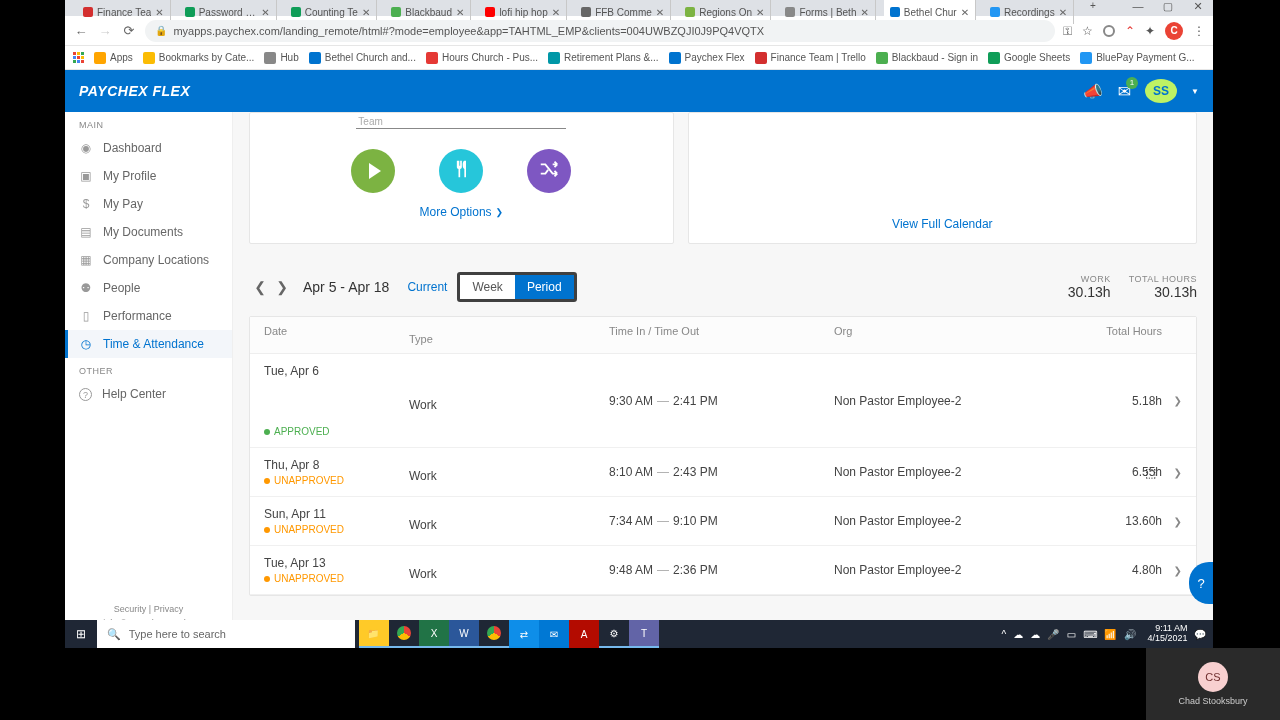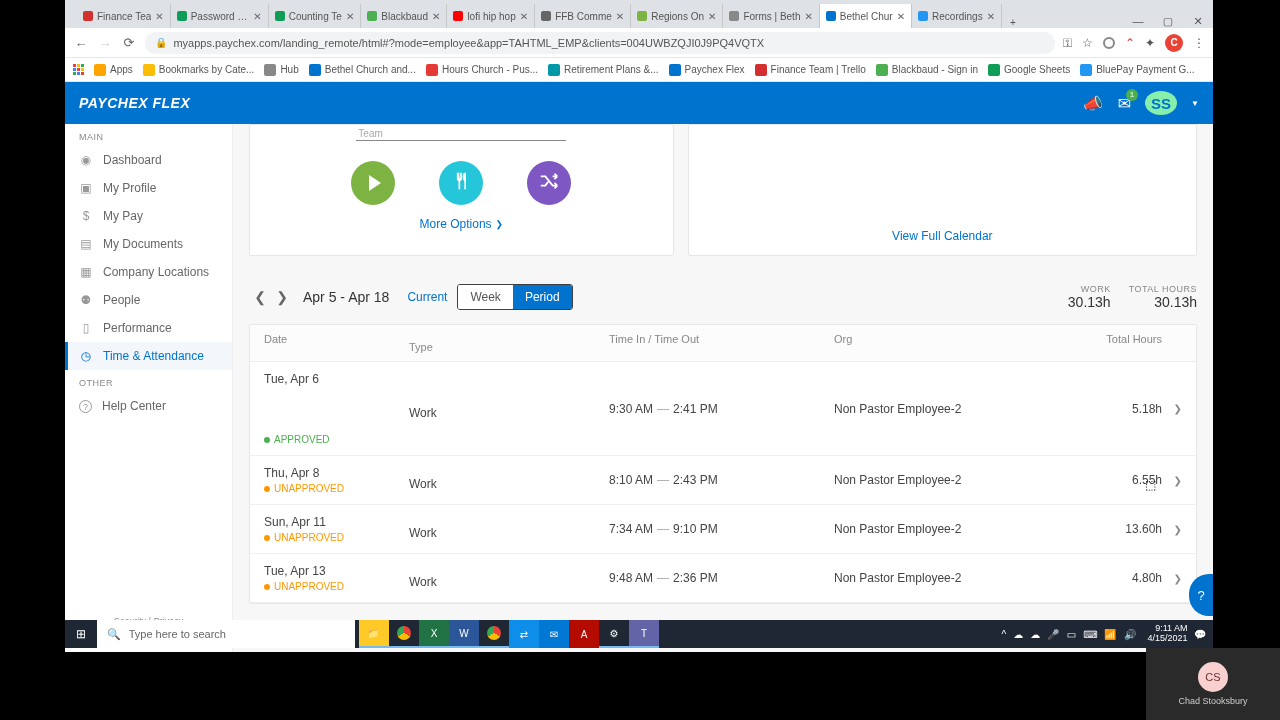--- a/index.html
+++ b/index.html
@@ -1,20 +1,20 @@
 <!DOCTYPE html>
 <html><head>
 <meta charset="utf-8">
 <style>
   * { box-sizing: border-box; margin: 0; padding: 0; font-family: Arial, sans-serif; }
   body { background: #000; width: 1280px; height: 720px; overflow: hidden; position: relative; }
   .screen { position: absolute; left: 65px; top: 0; width: 1148px; height: 648px; background: #fff; }
 
   
-  .tabbar { height: 28px; background: #dee1e6; display: flex; align-items: flex-end; font-size: 10px; color: #555; padding-left: 12px; }
+  .tabbar { height: 16px; background: #dee1e6; display: flex; align-items: flex-start; font-size: 10px; color: #555; padding-left: 12px; gap: 8px; }
   .tab { display: flex; align-items: center; gap: 4px; padding: 0 6px; height: 24px; border-right: 1px solid #c8c8c8; max-width: 98px; }
   .tab.active { background: #fff; }
   .tab-fav { width: 10px; height: 10px; border-radius: 2px; }
   .tab-title { white-space: nowrap; overflow: hidden; text-overflow: ellipsis; font-size: 10px; flex: 1; }
   .tab-close { font-size: 10px; color: #666; }
   .winbtns { margin-left: auto; display: flex; }
   .winbtn { width: 30px; text-align: center; font-size: 11px; color: #555; }
 
   .addrbar { height: 30px; background: #fff; display: flex; align-items: center; gap: 8px; padding: 0 8px; font-size: 12px; color: #555; border-bottom: 1px solid #e6e6e6; }
   .addr-icon { width: 16px; text-align: center; color: #666; font-size: 13px; }
@@ -27,21 +27,21 @@
   .bm { display: flex; align-items: center; gap: 4px; }
   .bm-fav { width: 12px; height: 12px; border-radius: 2px; }
 
   
   .app-header { height: 42px; background: #0073cf; display: flex; align-items: center; padding: 0 14px; color: #fff; }
   .logo { font-weight: bold; font-style: italic; font-size: 14px; letter-spacing: 0.5px; }
   .app-hdr-right { margin-left: auto; display: flex; align-items: center; gap: 14px; }
   .bullhorn { font-size: 16px; }
   .msg-wrap { position: relative; font-size: 16px; }
   .badge { position: absolute; top: -5px; right: -7px; background: #4caf50; color: #fff; border-radius: 50%; width: 12px; height: 12px; font-size: 8px; display: flex; align-items: center; justify-content: center; }
-  .avatar { width: 32px; height: 24px; border-radius: 50%; background: #86efac; color: #0073cf; display: flex; align-items: center; justify-content: center; font-size: 15px; font-weight: bold; }
+  .avatar { width: 32px; height: 24px; border-radius: 50%; background: #bef264; color: #0073cf; display: flex; align-items: center; justify-content: center; font-size: 12px; font-weight: bold; }
   .chev-down { font-size: 8px; }
 
   
   .app-body { display: flex; height: 528px; }
   .sidebar { width: 168px; background: #fff; border-right: 1px solid #efefef; display: flex; flex-direction: column; font-size: 12px; }
   .side-section { color: #888; font-size: 9px; padding: 8px 14px 4px; letter-spacing: 0.5px; }
   .side-item { display: flex; align-items: center; gap: 10px; padding: 7px 14px; color: #666; cursor: pointer; }
   .side-item.active { background: #f3f6fa; border-left: 3px solid #0073cf; color: #0073cf; padding-left: 11px; }
   .side-icon { width: 14px; text-align: center; color: #999; font-size: 12px; }
   .side-item.active .side-icon { color: #0073cf; }
@@ -59,21 +59,21 @@
   .play { width: 0; height: 0; border-left: 12px solid #fff; border-top: 8px solid transparent; border-bottom: 8px solid transparent; margin-left: 3px; }
   .utensils svg { width: 20px; height: 20px; fill: #fff; }
   .shuffle svg { width: 22px; height: 22px; stroke: #fff; stroke-width: 2; fill: none; }
   .link-txt { color: #0073cf; font-size: 12px; display: flex; align-items: center; gap: 4px; }
   .w2 { flex: 1.2; display: flex; align-items: flex-end; justify-content: center; padding-bottom: 12px; }
 
   .controls-row { display: flex; align-items: center; margin-bottom: 14px; font-size: 13px; }
   .nav-arrow { width: 22px; text-align: center; color: #666; font-size: 14px; cursor: pointer; }
   .date-range { margin: 0 10px; color: #333; font-size: 14px; }
   .current-link { color: #0073cf; margin-left: 8px; font-size: 12px; }
-  .seg { margin-left: 10px; display: flex; border: 1px solid #404040; border-radius: 3px; overflow: hidden; font-size: 12px; }
+  .seg { margin-left: 10px; display: flex; border: 3px solid #404040; border-radius: 3px; overflow: hidden; font-size: 12px; }
   .seg-btn { padding: 5px 12px; background: #fff; color: #555; cursor: pointer; }
   .seg-btn.active { background: #0073cf; color: #fff; }
   .stats { margin-left: auto; display: flex; gap: 18px; text-align: right; }
   .stat-label { font-size: 9px; color: #888; letter-spacing: 0.5px; }
   .stat-val { font-size: 14px; color: #333; }
 
   .timecard { background: #fff; border: 1px solid #e6e6e6; border-radius: 2px; }
   .tc-head { display: flex; align-items: center; padding: 12px 14px; border-bottom: 1px solid #eee; font-size: 14px; color: #444; }
   .tc-head-right { margin-left: auto; display: flex; align-items: center; gap: 14px; }
   .approve-btn { border: 1px solid #0073cf; color: #0073cf; padding: 5px 10px; border-radius: 3px; font-size: 12px; cursor: pointer; }

